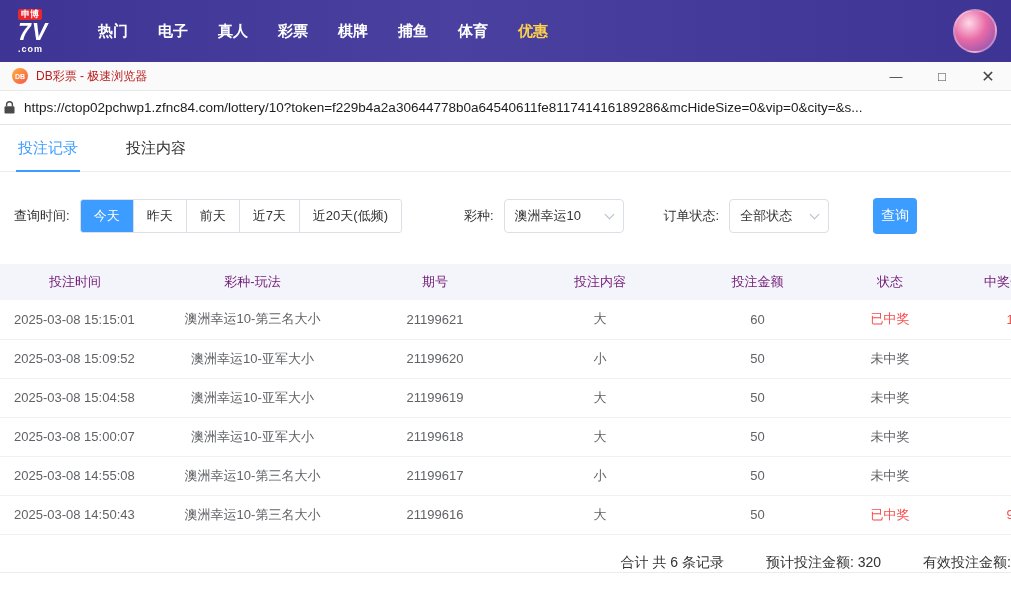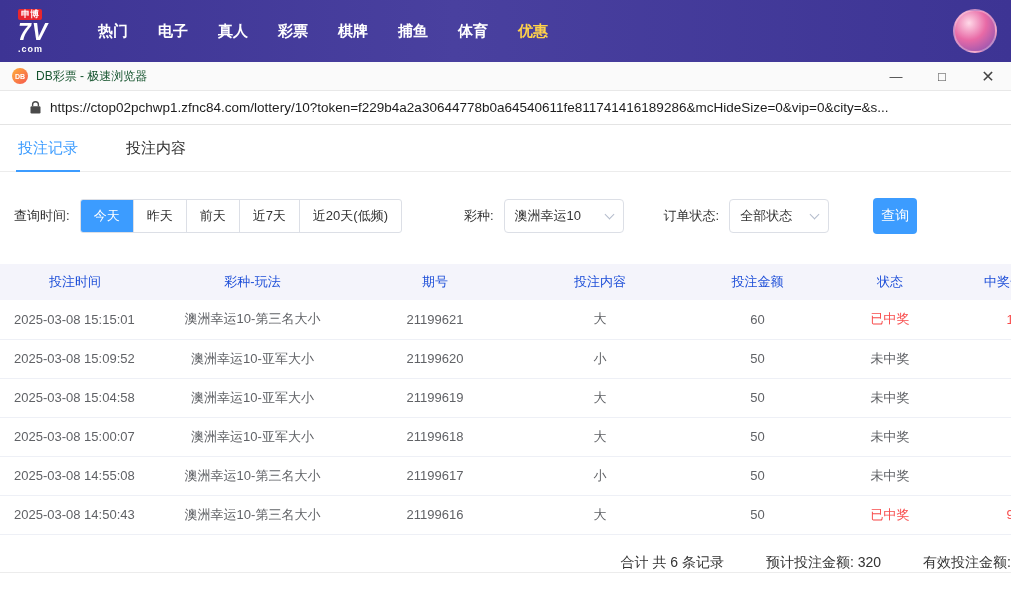--- a/index.html
+++ b/index.html
@@ -19,29 +19,29 @@
   .nav-item.highlight { color:#ffd24a; }
   .avatar { margin-left:auto; width:44px; height:44px; border-radius:50%;
             background:radial-gradient(circle at 35% 30%, #ffd9e8, #e86aa6 45%, #7a4fb5);
             border:2px solid rgba(255,255,255,.3); cursor:pointer; }
 
   
   .titlebar { height:29px; background:#fafafa; border-bottom:1px solid #e8e8e8;
               display:flex; align-items:center; padding-left:12px; }
   .favicon { width:16px; height:16px; border-radius:50%; background:linear-gradient(135deg,#ffb03a,#f5564e);
              color:#fff; font-size:7px; font-weight:bold; display:flex; align-items:center; justify-content:center; }
-  .win-title { font-size:12px; color:#14532d; margin-left:8px; }
+  .win-title { font-size:12px; color:#b91c1c; margin-left:8px; }
   .win-controls { margin-left:auto; display:flex; height:100%; }
   .win-btn { width:46px; display:flex; align-items:center; justify-content:center;
              font-size:13px; color:#444; cursor:pointer; }
   .win-btn.close { font-size:16px; }
 
   
   .urlbar { height:34px; background:#fff; border-bottom:1px solid #e4e4e4;
-            display:flex; align-items:center; padding:0 30px; cursor:text; }
+            display:flex; align-items:center; padding:0 4px; cursor:text; }
   .url-text { font-size:13.5px; color:#1d1d1d; margin-left:9px; font-weight:500;
               white-space:nowrap; overflow:hidden; }
 
   
   .tabs { height:47px; display:flex; gap:44px; padding-left:16px; border-bottom:1px solid #ececec; }
   .tab { font-size:15px; color:#333; display:flex; align-items:center; position:relative; cursor:pointer; padding:0 2px; }
   .tab.active { color:#3c9cff; }
   .tab.active::after { content:""; position:absolute; left:0; right:0; bottom:-1px; height:2px; background:#3c9cff; }
 
   
@@ -59,21 +59,21 @@
             background:#fff; cursor:pointer; }
   .select.lottery { width:120px; }
   .select.status { width:100px; }
   .chev { width:7px; height:7px; border-right:1.5px solid #b4bccc; border-bottom:1.5px solid #b4bccc;
           transform:rotate(45deg); margin-top:-4px; }
   .search-btn { margin-left:44px; height:36px; padding:0 8px; background:#3c9cff; color:#fff;
                 border:none; border-radius:4px; font-size:14px; cursor:pointer; }
 
   
   table { width:1070px; border-collapse:collapse; table-layout:fixed; }
-  thead th { background:#f4f4fb; height:36px; font-weight:400; font-size:13px; color:#1d4ed8; text-align:center; }
+  thead th { background:#f4f4fb; height:36px; font-weight:400; font-size:13px; color:#701a75; text-align:center; }
   tbody td { height:39px; border-bottom:1px solid #eef0f6; font-size:13px; color:#606266; text-align:center;
              white-space:nowrap; overflow:hidden; }
   td.time-cell { text-align:left; padding-left:14px; }
   tr.won .status-cell, tr.won .win-cell { color:#f84c4c; }
 
   
   .summary { height:38px; width:1011px; display:flex; align-items:flex-end; justify-content:flex-end;
              gap:42px; font-size:14px; color:#333; border-bottom:1px solid #ececec; }
   .summary .pair { white-space:nowrap; }
 </style>

